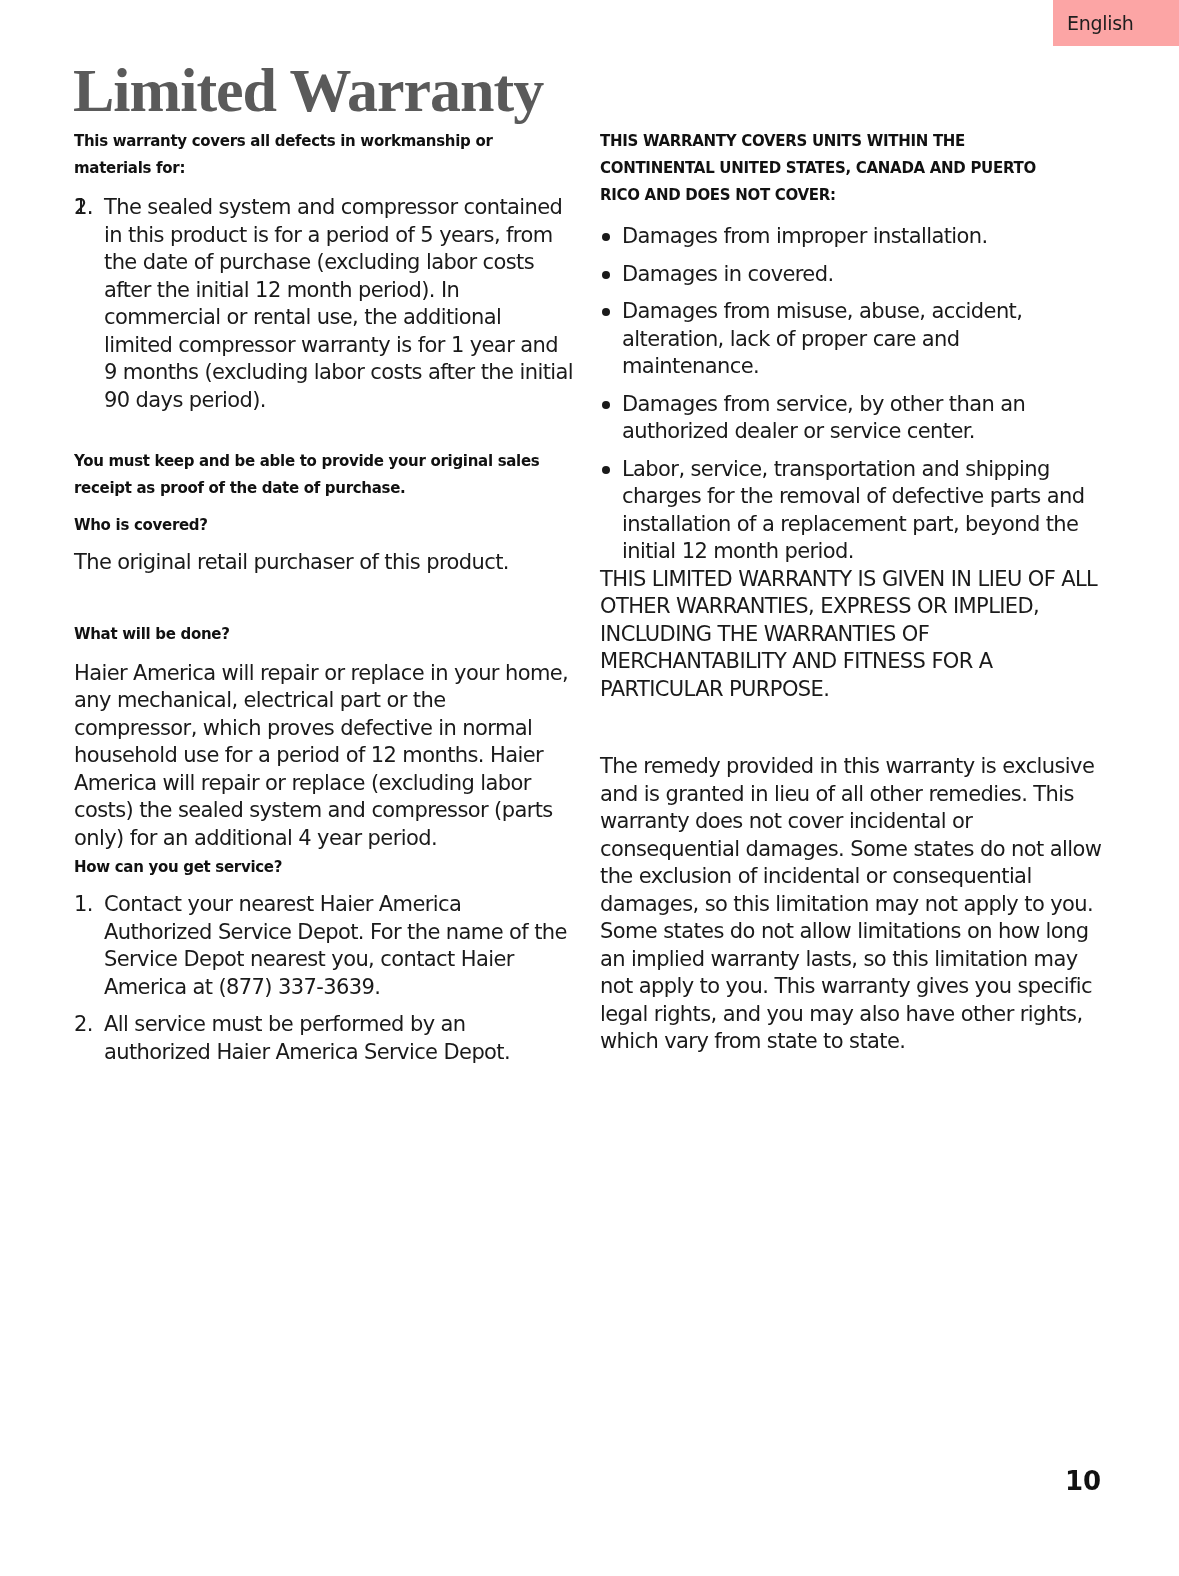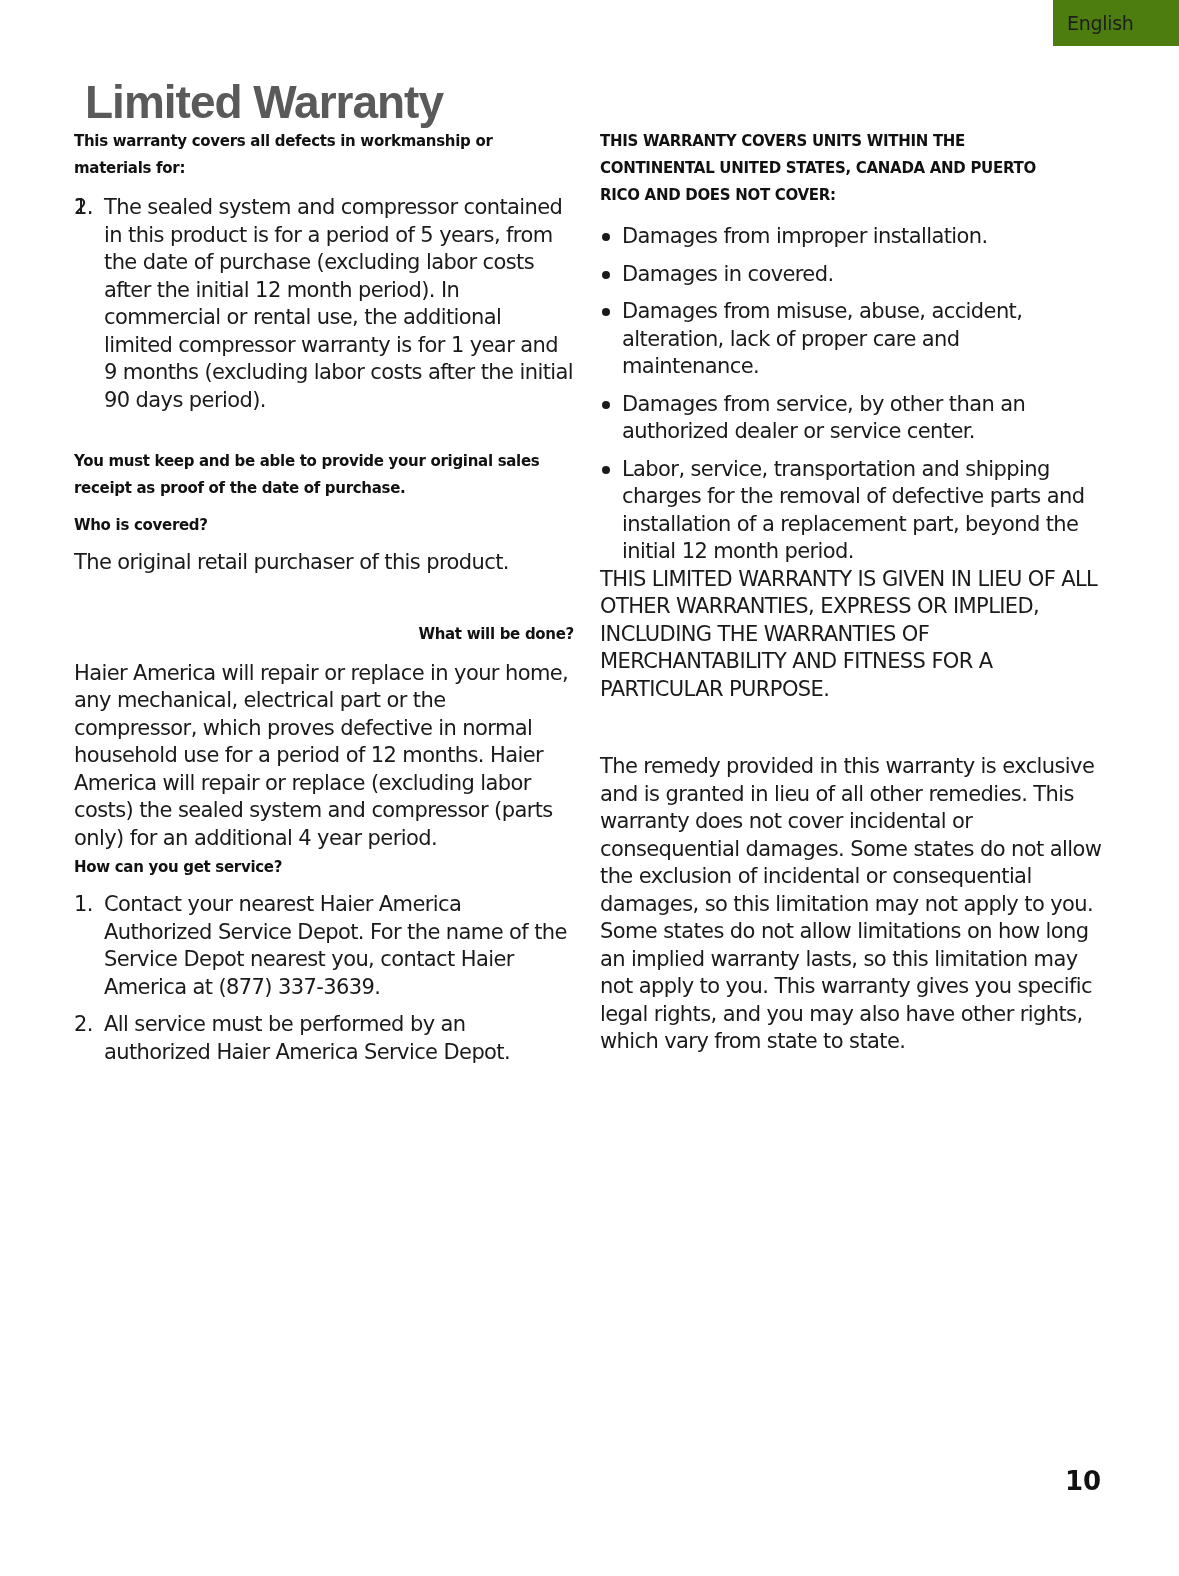--- a/index.html
+++ b/index.html
@@ -3,28 +3,28 @@
 <meta charset="utf-8">
 <style>
   html, body { margin: 0; padding: 0; background: #ffffff; }
   body {
     width: 1179px; height: 1576px; position: relative; overflow: hidden;
     font-family: "DejaVu Sans", "Liberation Sans", sans-serif;
     color: #1a1a1a;
   }
   .lang-tab {
     position: absolute; left: 1053px; top: 0; width: 126px; height: 46px;
-    background: #4d7c0f; color: #1e1e1e;
+    background: #fca5a5; color: #1e1e1e;
     font-size: 19px; line-height: 46px; padding-left: 14px; box-sizing: border-box;
     letter-spacing: -0.3px;
   }
   .title {
-    position: absolute; left: 73px; top: 52px; margin: 12px;
-    font-family: Liberation Sans, sans-serif; font-weight: bold;
-    font-size: 46px; color: #5a5a5a; letter-spacing: -1px; line-height: 76px;
+    position: absolute; left: 73px; top: 52px; margin: 0;
+    font-family: Liberation Serif, serif; font-weight: bold;
+    font-size: 62px; color: #5a5a5a; letter-spacing: -1px; line-height: 76px;
   }
   .col { position: absolute; }
   .col-left { left: 74px; top: 128px; width: 500px; }
   .col-right { left: 600px; top: 128px; width: 510px; }
   .h-bold {
     font-weight: bold; font-size: 15px; line-height: 27px; margin: 0; color: #111;
     letter-spacing: -0.3px;
   }
   .body-text {
     font-size: 21px; line-height: 27.5px; margin: 0; color: #1a1a1a; letter-spacing: -0.6px;
@@ -61,21 +61,21 @@
       <span class="num">2.</span>
       <span>The sealed system and compressor contained in this product is for a period of 5 years, from the date of purchase (excluding labor costs after the initial 12 month period). In commercial or rental use, the additional limited compressor warranty is for 1 year and 9 months (excluding labor costs after the initial 90 days period).</span>
     </li>
   </ol>
 
   <p class="h-bold" style="margin-top:34px;">You must keep and be able to provide your original sales receipt as proof of the date of purchase.</p>
 
   <p class="h-bold" style="margin-top:10px;">Who is covered?</p>
   <p class="body-text" style="margin-top:10px;">The original retail purchaser of this product.</p>
 
-  <p class="h-bold" style="margin-top:44px;text-align:right;">What will be done?</p>
+  <p class="h-bold" style="margin-top:44px;">What will be done?</p>
   <p class="body-text" style="margin-top:12px;">Haier America will repair or replace in your home, any mechanical, electrical part or the compressor, which proves defective in normal household use for a period of 12 months. Haier America will repair or replace (excluding labor costs) the sealed system and compressor (parts only) for an additional 4 year period.</p>
 
   <p class="h-bold" style="margin-top:2px;">How can you get service?</p>
   <ol class="num-list" style="margin-top:10px;">
     <li class="body-text">
       <span class="num">1.</span>
       <span>Contact your nearest Haier America Authorized Service Depot. For the name of the Service Depot nearest you, contact Haier America at (877) 337-3639.</span>
     </li>
     <li class="body-text" style="margin-top:10px;">
       <span class="num">2.</span>

